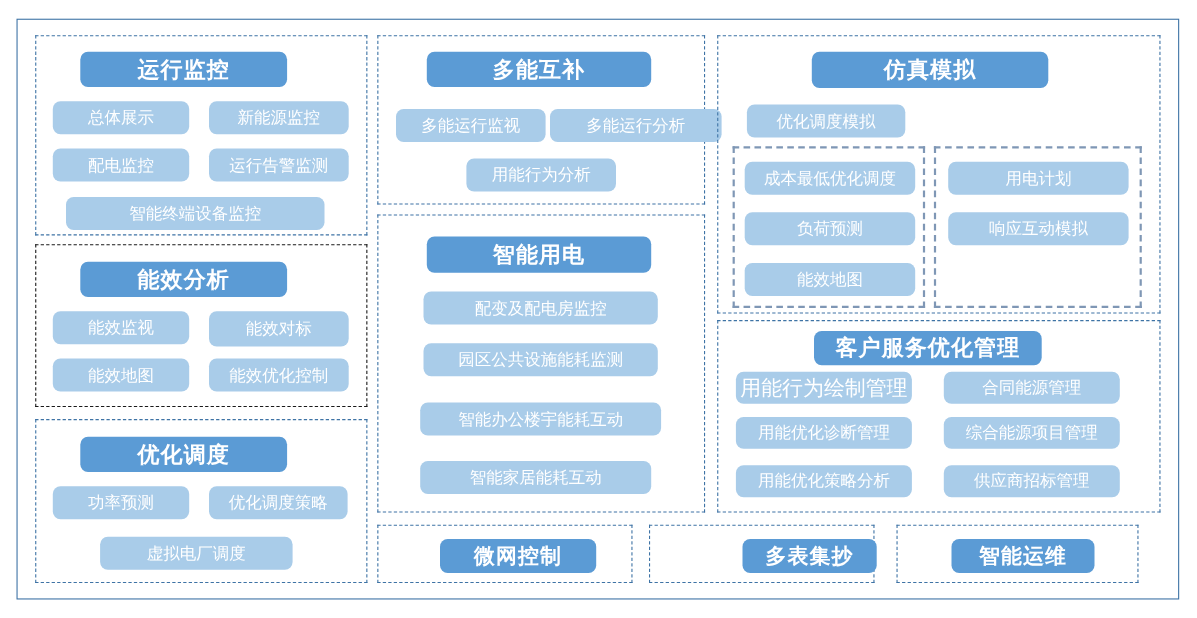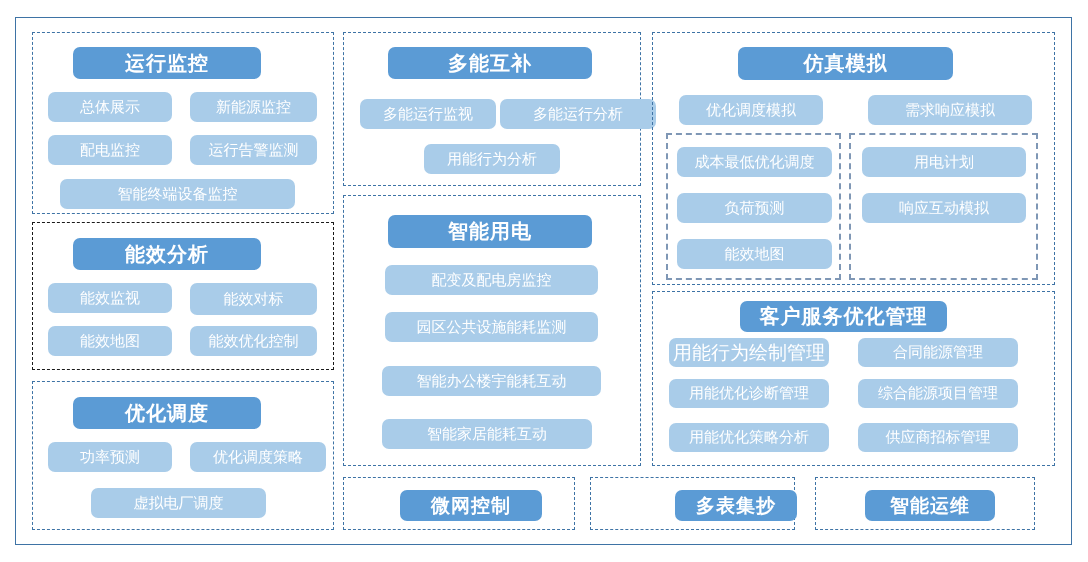--- a/index.html
+++ b/index.html
@@ -97,21 +97,21 @@
   <div class="header-pill" style="left:73px; top:238px; width:188px; height:32px; font-size:20px;">能效分析</div>
   <div class="item-pill" style="left:48px; top:283px; width:124px; height:30px; font-size:15px;">能效监视</div>
   <div class="item-pill" style="left:190px; top:283px; width:127px; height:32px; font-size:15px;">能效对标</div>
   <div class="item-pill" style="left:48px; top:326px; width:124px; height:30px; font-size:15px;">能效地图</div>
   <div class="item-pill" style="left:190px; top:326px; width:127px; height:30px; font-size:15px;text-align:center;">能效优化控制</div>
 
   <div class="panel" style="left:32px; top:381px; width:302px; height:149px;">
   </div>
   <div class="header-pill" style="left:73px; top:397px; width:188px; height:32px; font-size:20px;">优化调度</div>
   <div class="item-pill" style="left:48px; top:442px; width:124px; height:30px; font-size:15px;">功率预测</div>
-  <div class="item-pill" style="left:190px; top:442px; width:136px; height:30px; font-size:15px;">优化调度策略</div>
+  <div class="item-pill" style="left:190px; top:442px; width:126px; height:30px; font-size:15px;">优化调度策略</div>
   <div class="item-pill" style="left:91px; top:488px; width:175px; height:30px; font-size:15px;">虚拟电厂调度</div>
 
   <div class="panel" style="left:343px; top:32px; width:298px; height:154px;">
   </div>
   <div class="header-pill" style="left:388px; top:47px; width:204px; height:32px; font-size:20px;">多能互补</div>
   <div class="item-pill" style="left:360px; top:99px; width:136px; height:30px; font-size:15px;">多能运行监视</div>
   <div class="item-pill" style="left:500px; top:99px; width:156px; height:30px; font-size:15px;">多能运行分析</div>
   <div class="item-pill" style="left:424px; top:144px; width:136px; height:30px; font-size:15px;">用能行为分析</div>
 
   <div class="panel" style="left:343px; top:195px; width:298px; height:271px;">
@@ -131,21 +131,20 @@
   <div class="header-pill" style="left:632px; top:490px; width:122px; height:31px; font-size:19px;margin-left:43px;">多表集抄</div>
 
   <div class="panel" style="left:815px; top:477px; width:220px; height:53px;">
   </div>
   <div class="header-pill" style="left:865px; top:490px; width:130px; height:31px; font-size:19px;">智能运维</div>
 
   <div class="panel" style="left:652px; top:32px; width:403px; height:253px;">
   </div>
   <div class="header-pill" style="left:738px; top:47px; width:215px; height:33px; font-size:20px;">仿真模拟</div>
   <div class="item-pill" style="left:679px; top:95px; width:144px; height:30px; font-size:15px;">优化调度模拟</div>
-  <div class="item-pill" style="left:868px; top:95px; width:164px; height:30px; font-size:15px;">需求响应模拟</div>
 
   <div class="subpanel" style="left:666px; top:133px; width:175px; height:147px;">
   </div>
   <div class="item-pill" style="left:677px; top:147px; width:155px; height:30px; font-size:15px;">成本最低优化调度</div>
   <div class="item-pill" style="left:677px; top:193px; width:155px; height:30px; font-size:15px;">负荷预测</div>
   <div class="item-pill" style="left:677px; top:239px; width:155px; height:30px; font-size:15px;">能效地图</div>
 
   <div class="subpanel" style="left:849px; top:133px; width:189px; height:147px;">
   </div>
   <div class="item-pill" style="left:862px; top:147px; width:164px; height:30px; font-size:15px;">用电计划</div>

